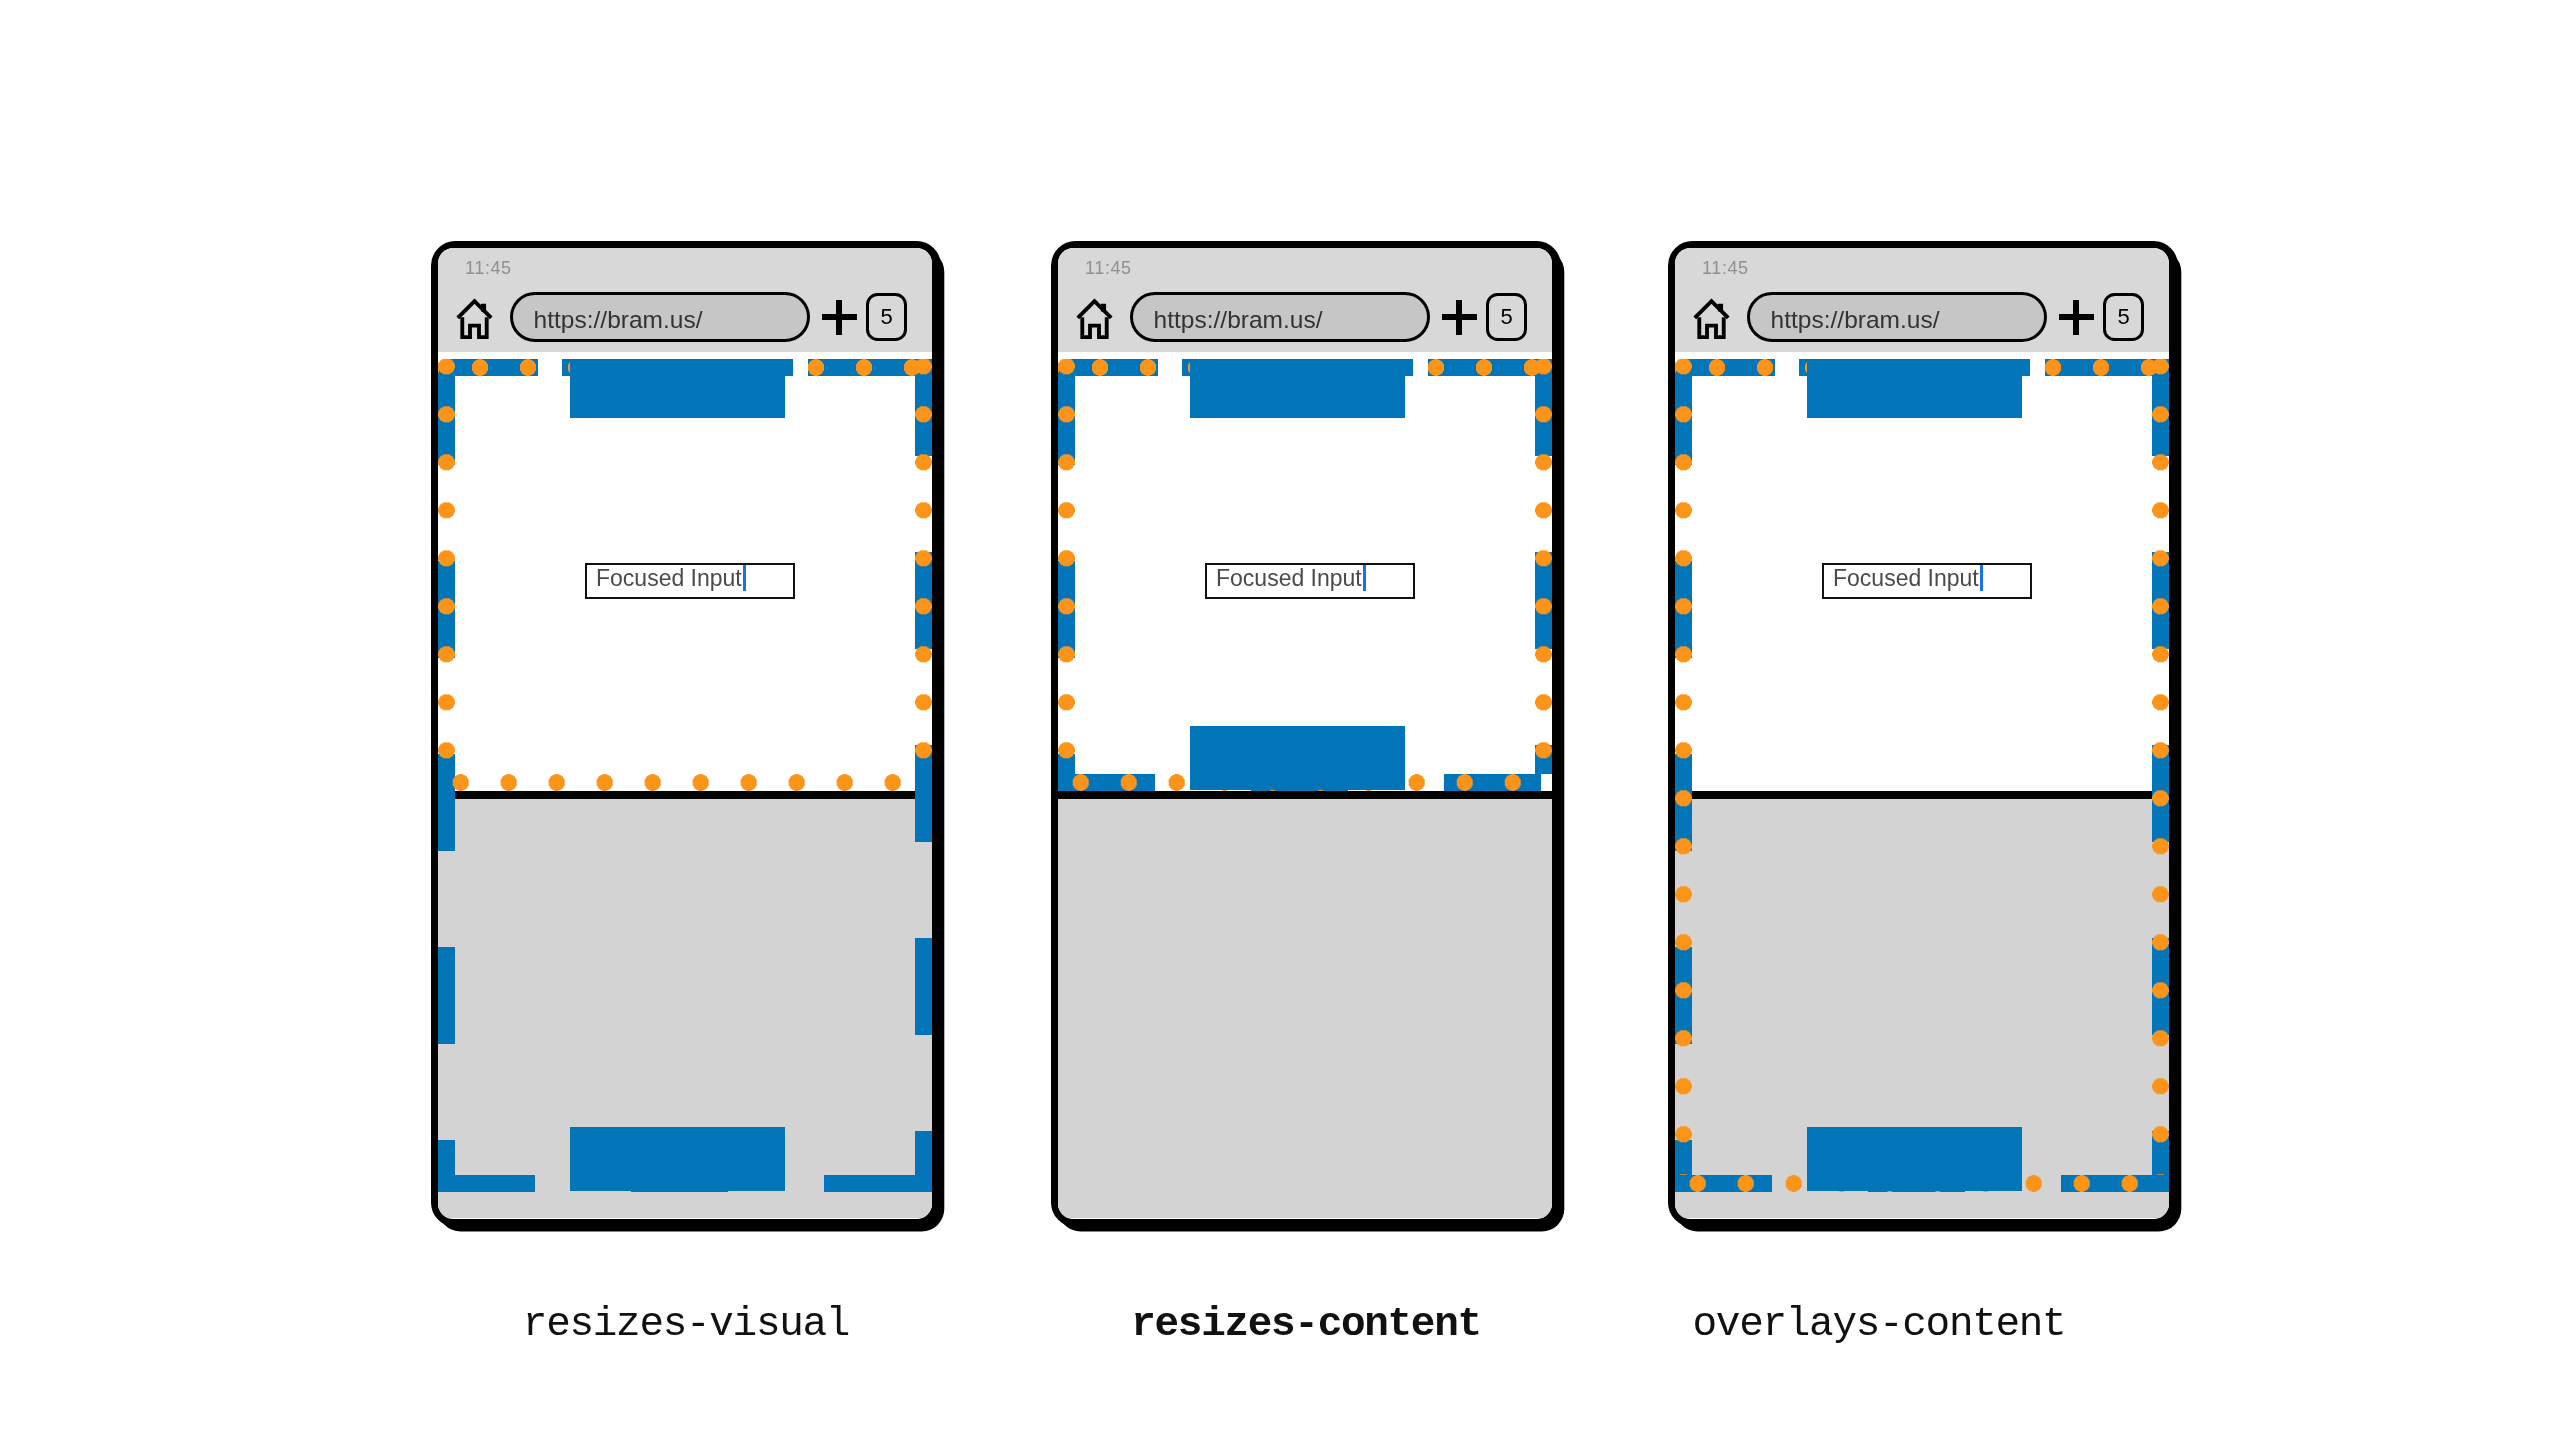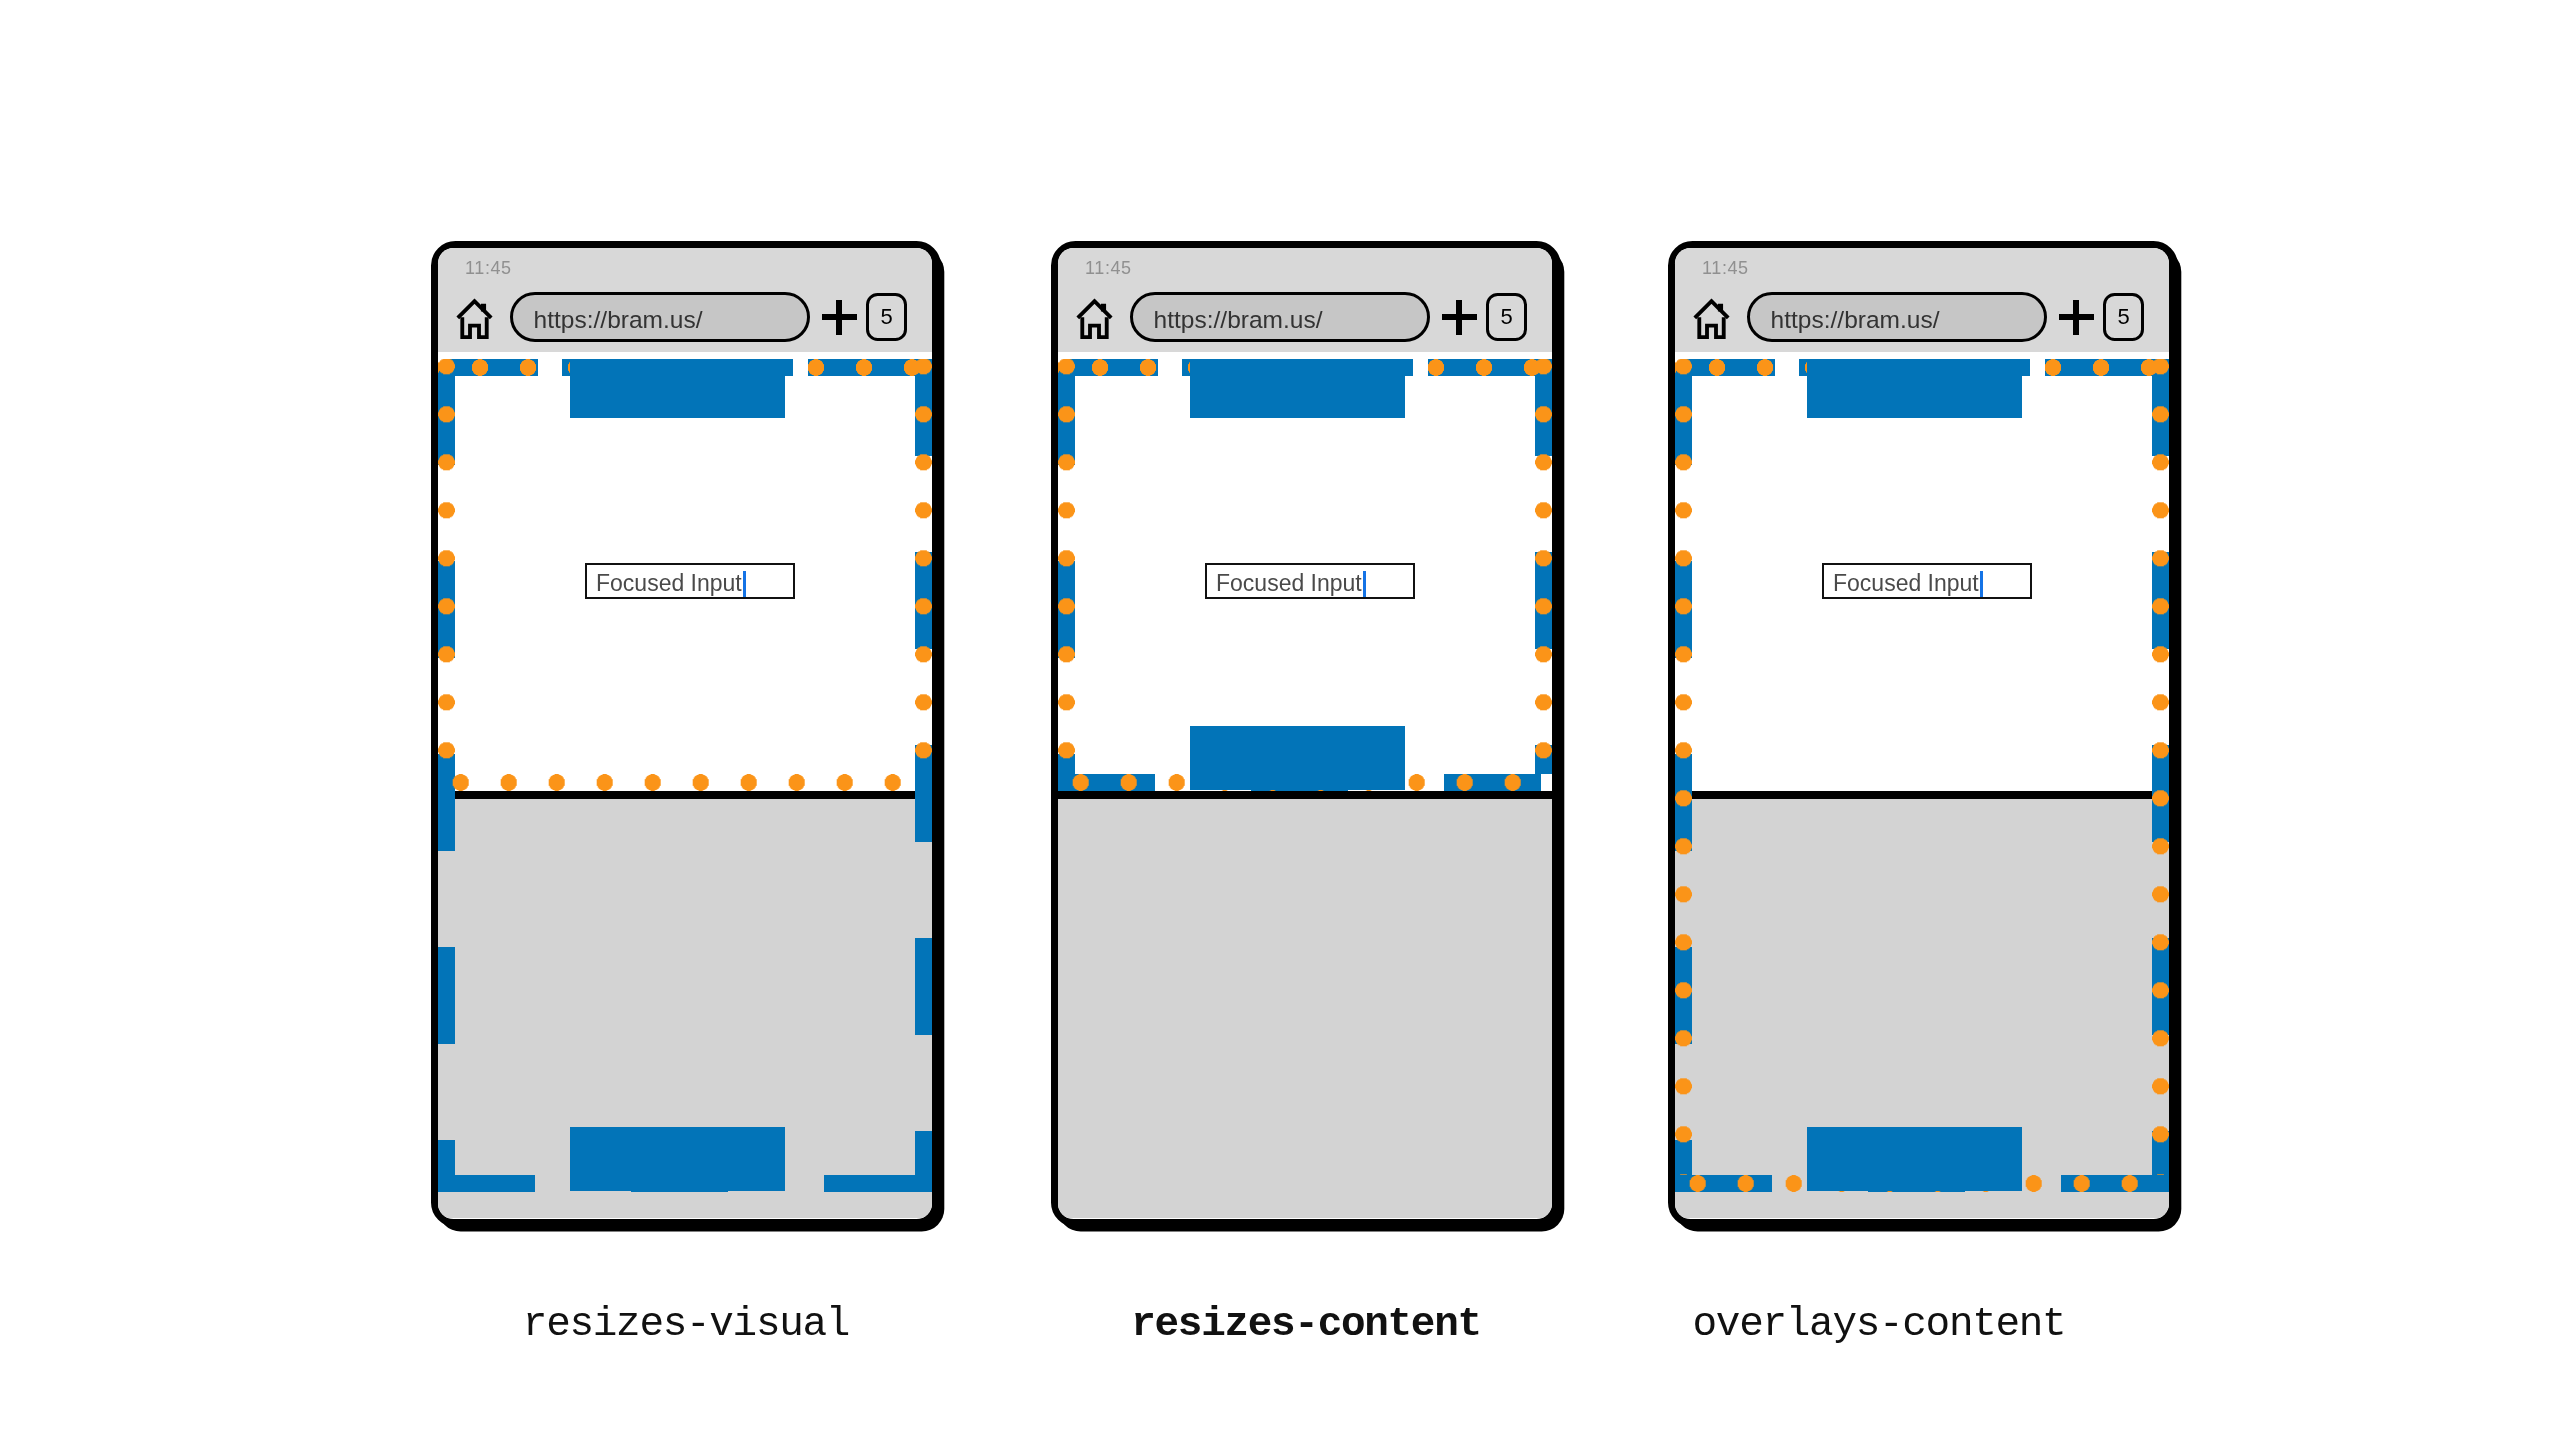--- a/index.html
+++ b/index.html
@@ -83,21 +83,21 @@
   .mode-overlay .vv-bottom{top:927px;}
   .mode-overlay .vv-left,.mode-overlay .vv-right{height:816px;}
 
   
   .fixed-header{position:absolute;left:132px;top:111px;width:215px;height:59px;background:var(--blue);z-index:30;}
   .fixed-footer{position:absolute;left:132px;width:215px;height:64px;background:var(--blue);z-index:30;}
   .mode-visual .fixed-footer,.mode-overlay .fixed-footer{top:879px;}
   .mode-content .fixed-footer{top:478px;}
 
   .focused-input{position:absolute;left:147px;top:315px;width:210px;height:36px;background:#fff;
-    border:2.6px solid #111;z-index:35;display:flex;align-items:flex-end;padding-left:9px;}
+    border:2.6px solid #111;z-index:35;display:flex;align-items:flex-start;padding-left:9px;}
   .focused-input span{font-size:23px;color:var(--input-text);}
   .caret{display:inline-block;width:3.2px;height:26px;background:var(--caret);margin-left:1.3px;}
 
   
   .caption{position:absolute;top:1285px;width:510px;text-align:center;
     font-family:"Liberation Mono",monospace;font-size:41px;letter-spacing:-1.3px;color:var(--label-text);margin-top:16px;}
   .caption.c1{left:431px;} .caption.c2{left:1051px;font-weight:bold;} .caption.c3{left:1624px;}
 </style>
 </head>
 <body>

